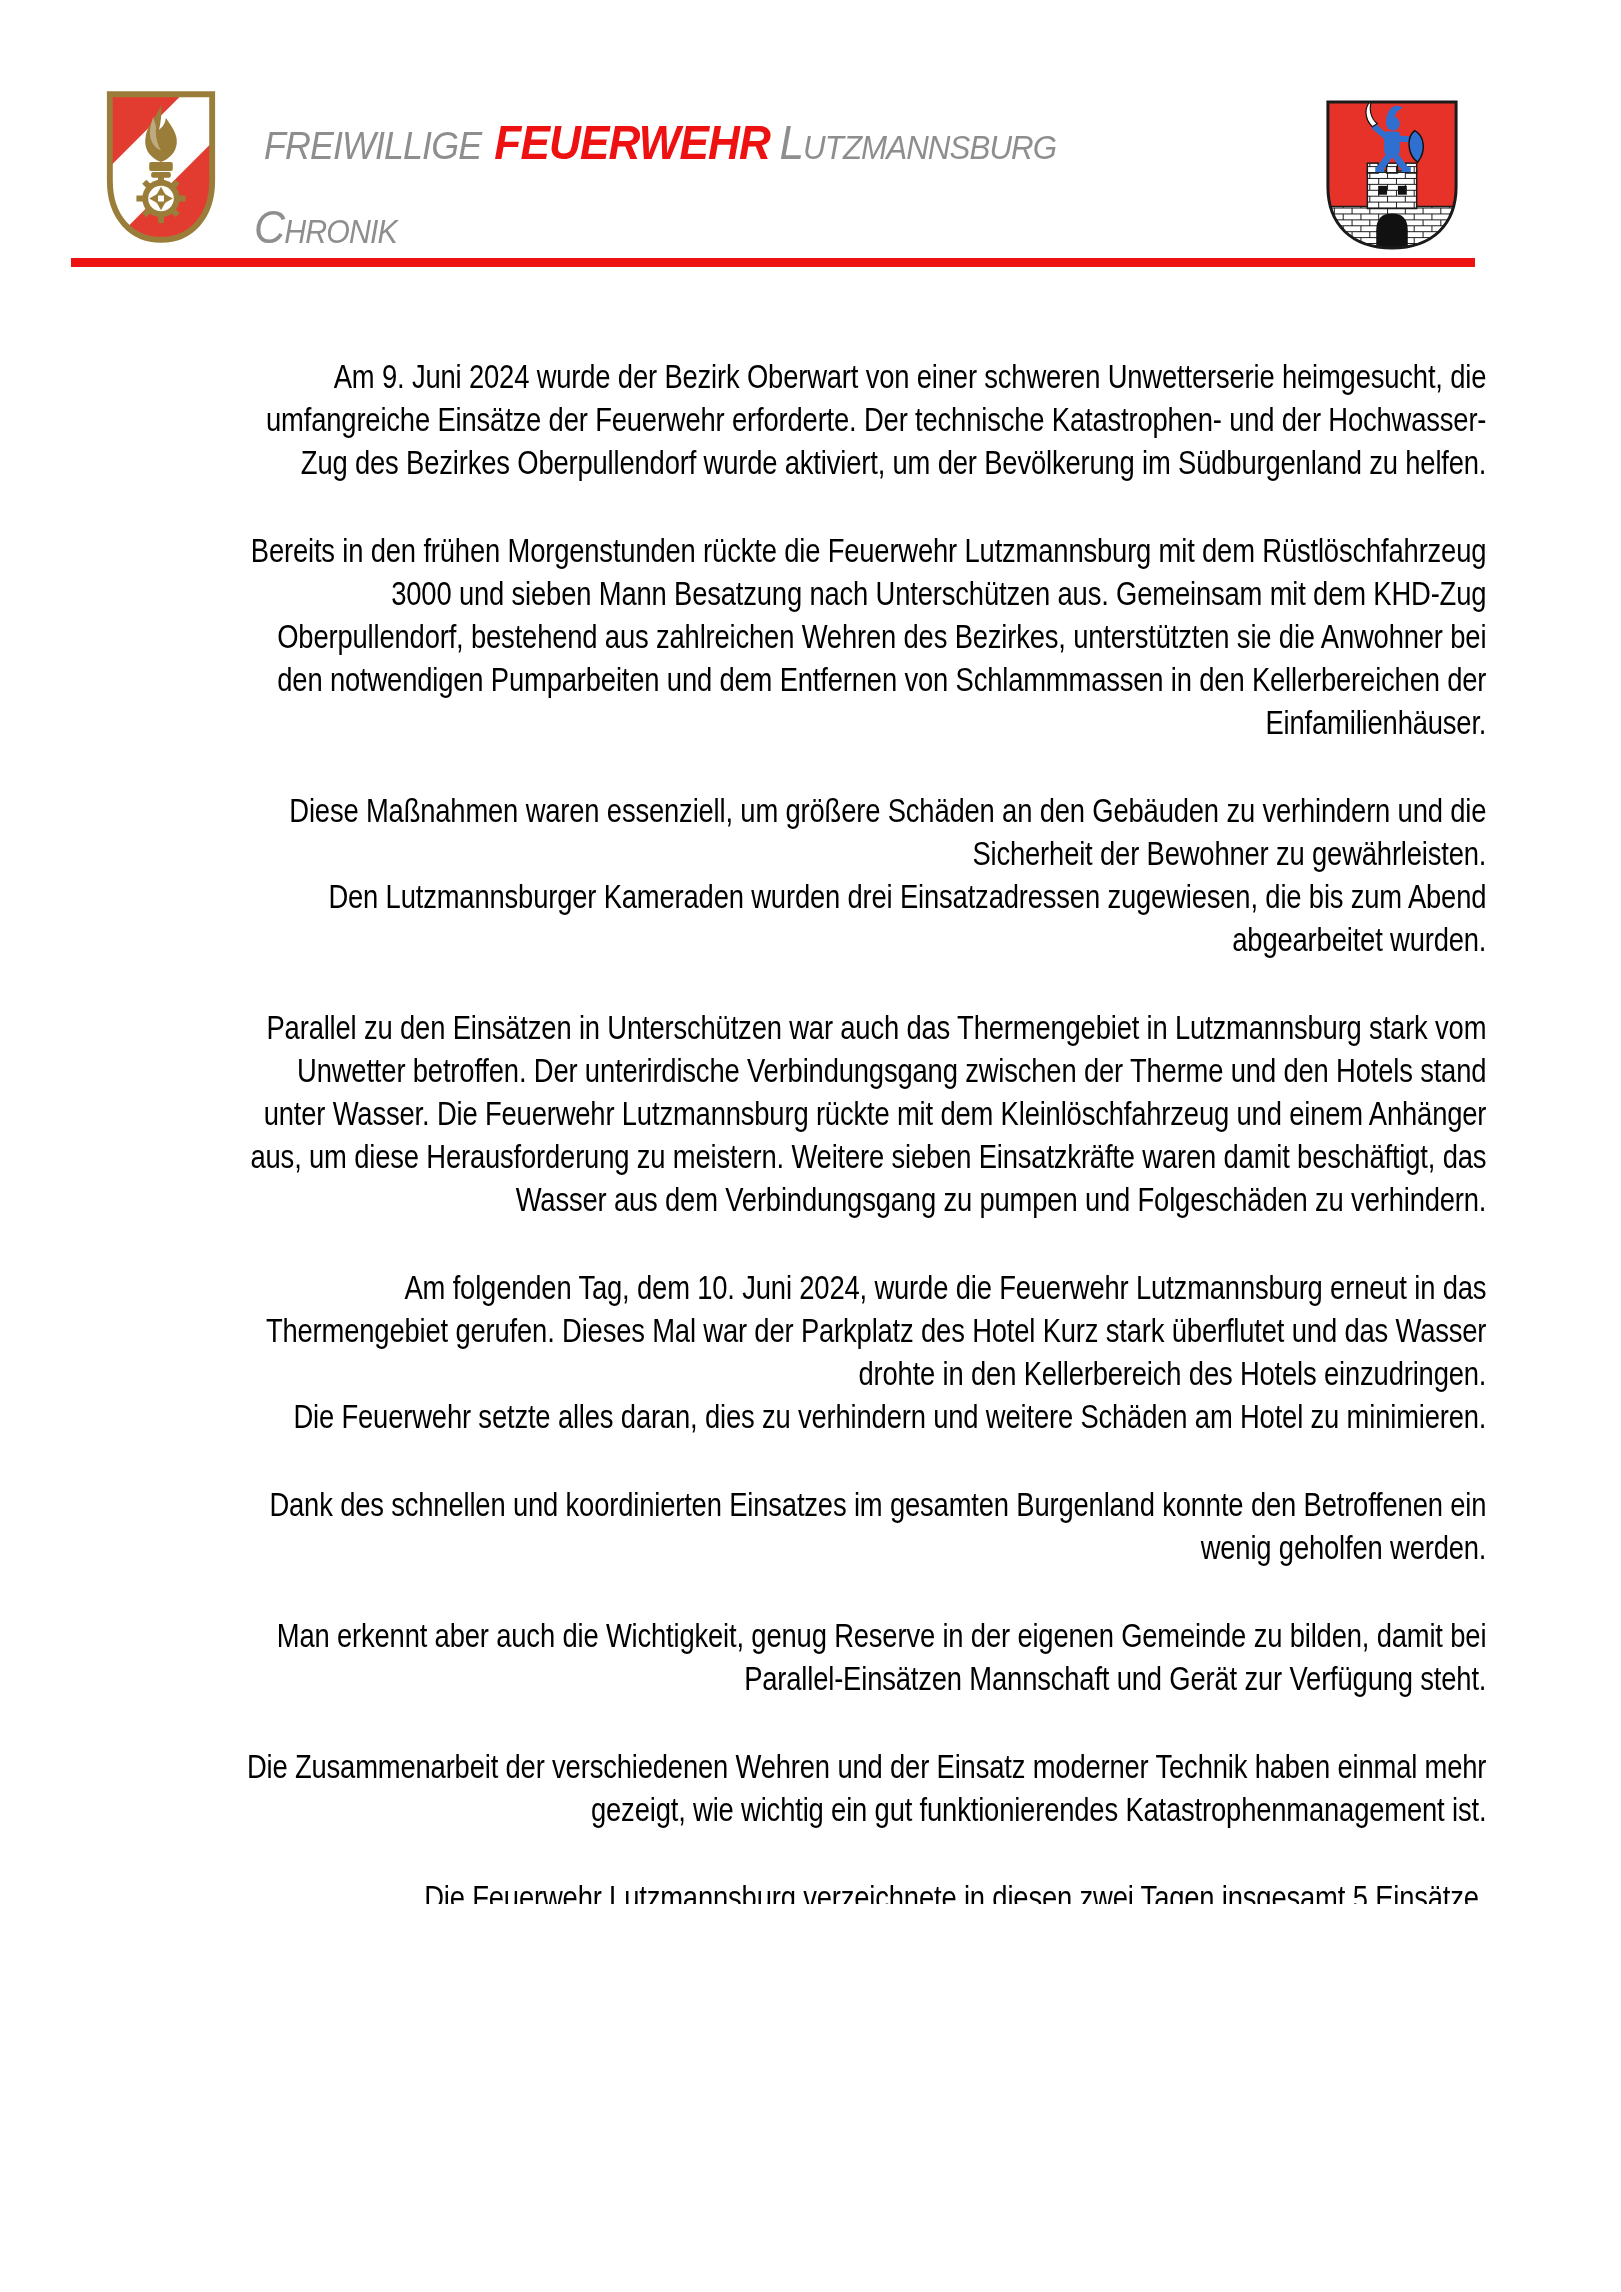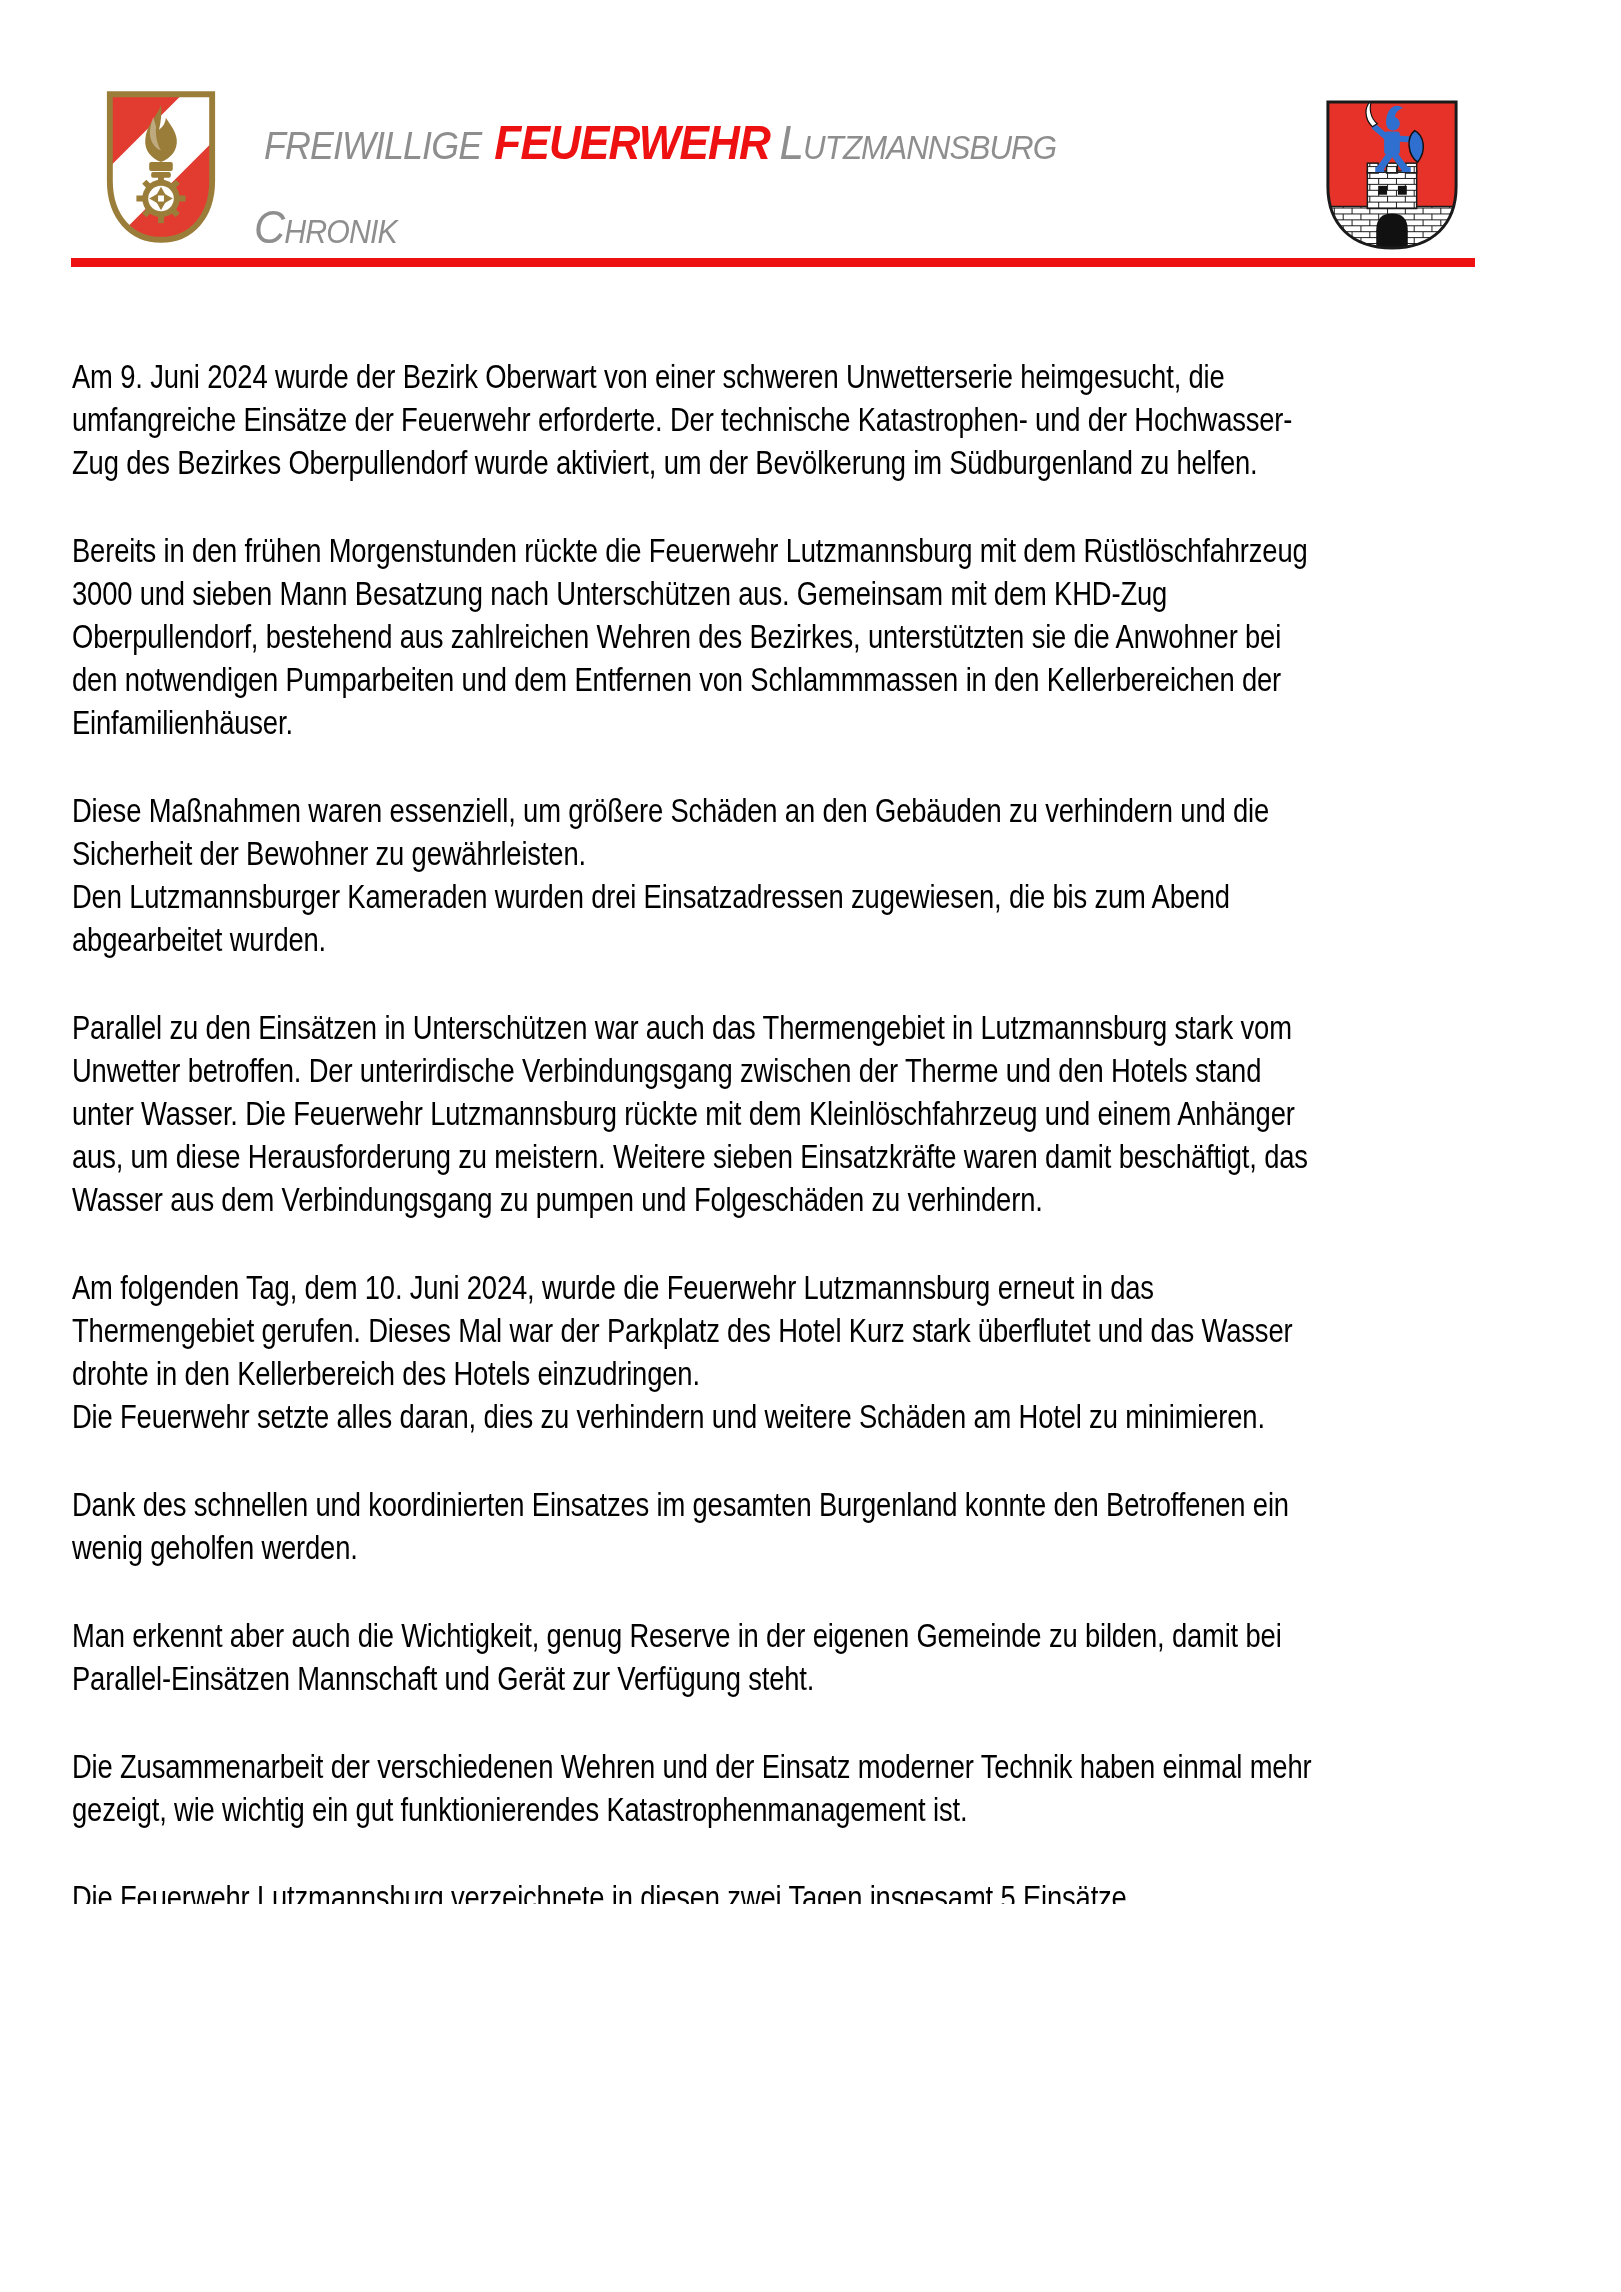--- a/index.html
+++ b/index.html
@@ -4,20 +4,21 @@
 <style>
   * { margin: 0; padding: 0; box-sizing: border-box; }
   html, body { background: #ffffff; }
   .page {
     position: relative;
     width: 1621px;
     height: 1904px;
     background: #ffffff;
     overflow: hidden;
     font-family: "Liberation Sans", sans-serif;
+    text-align: right;
   }
 
   
   .badge-left {
     position: absolute;
     left: 101px; top: 87px;
     width: 120px; height: 162px;
   }
   .crest-right {
     position: absolute;

